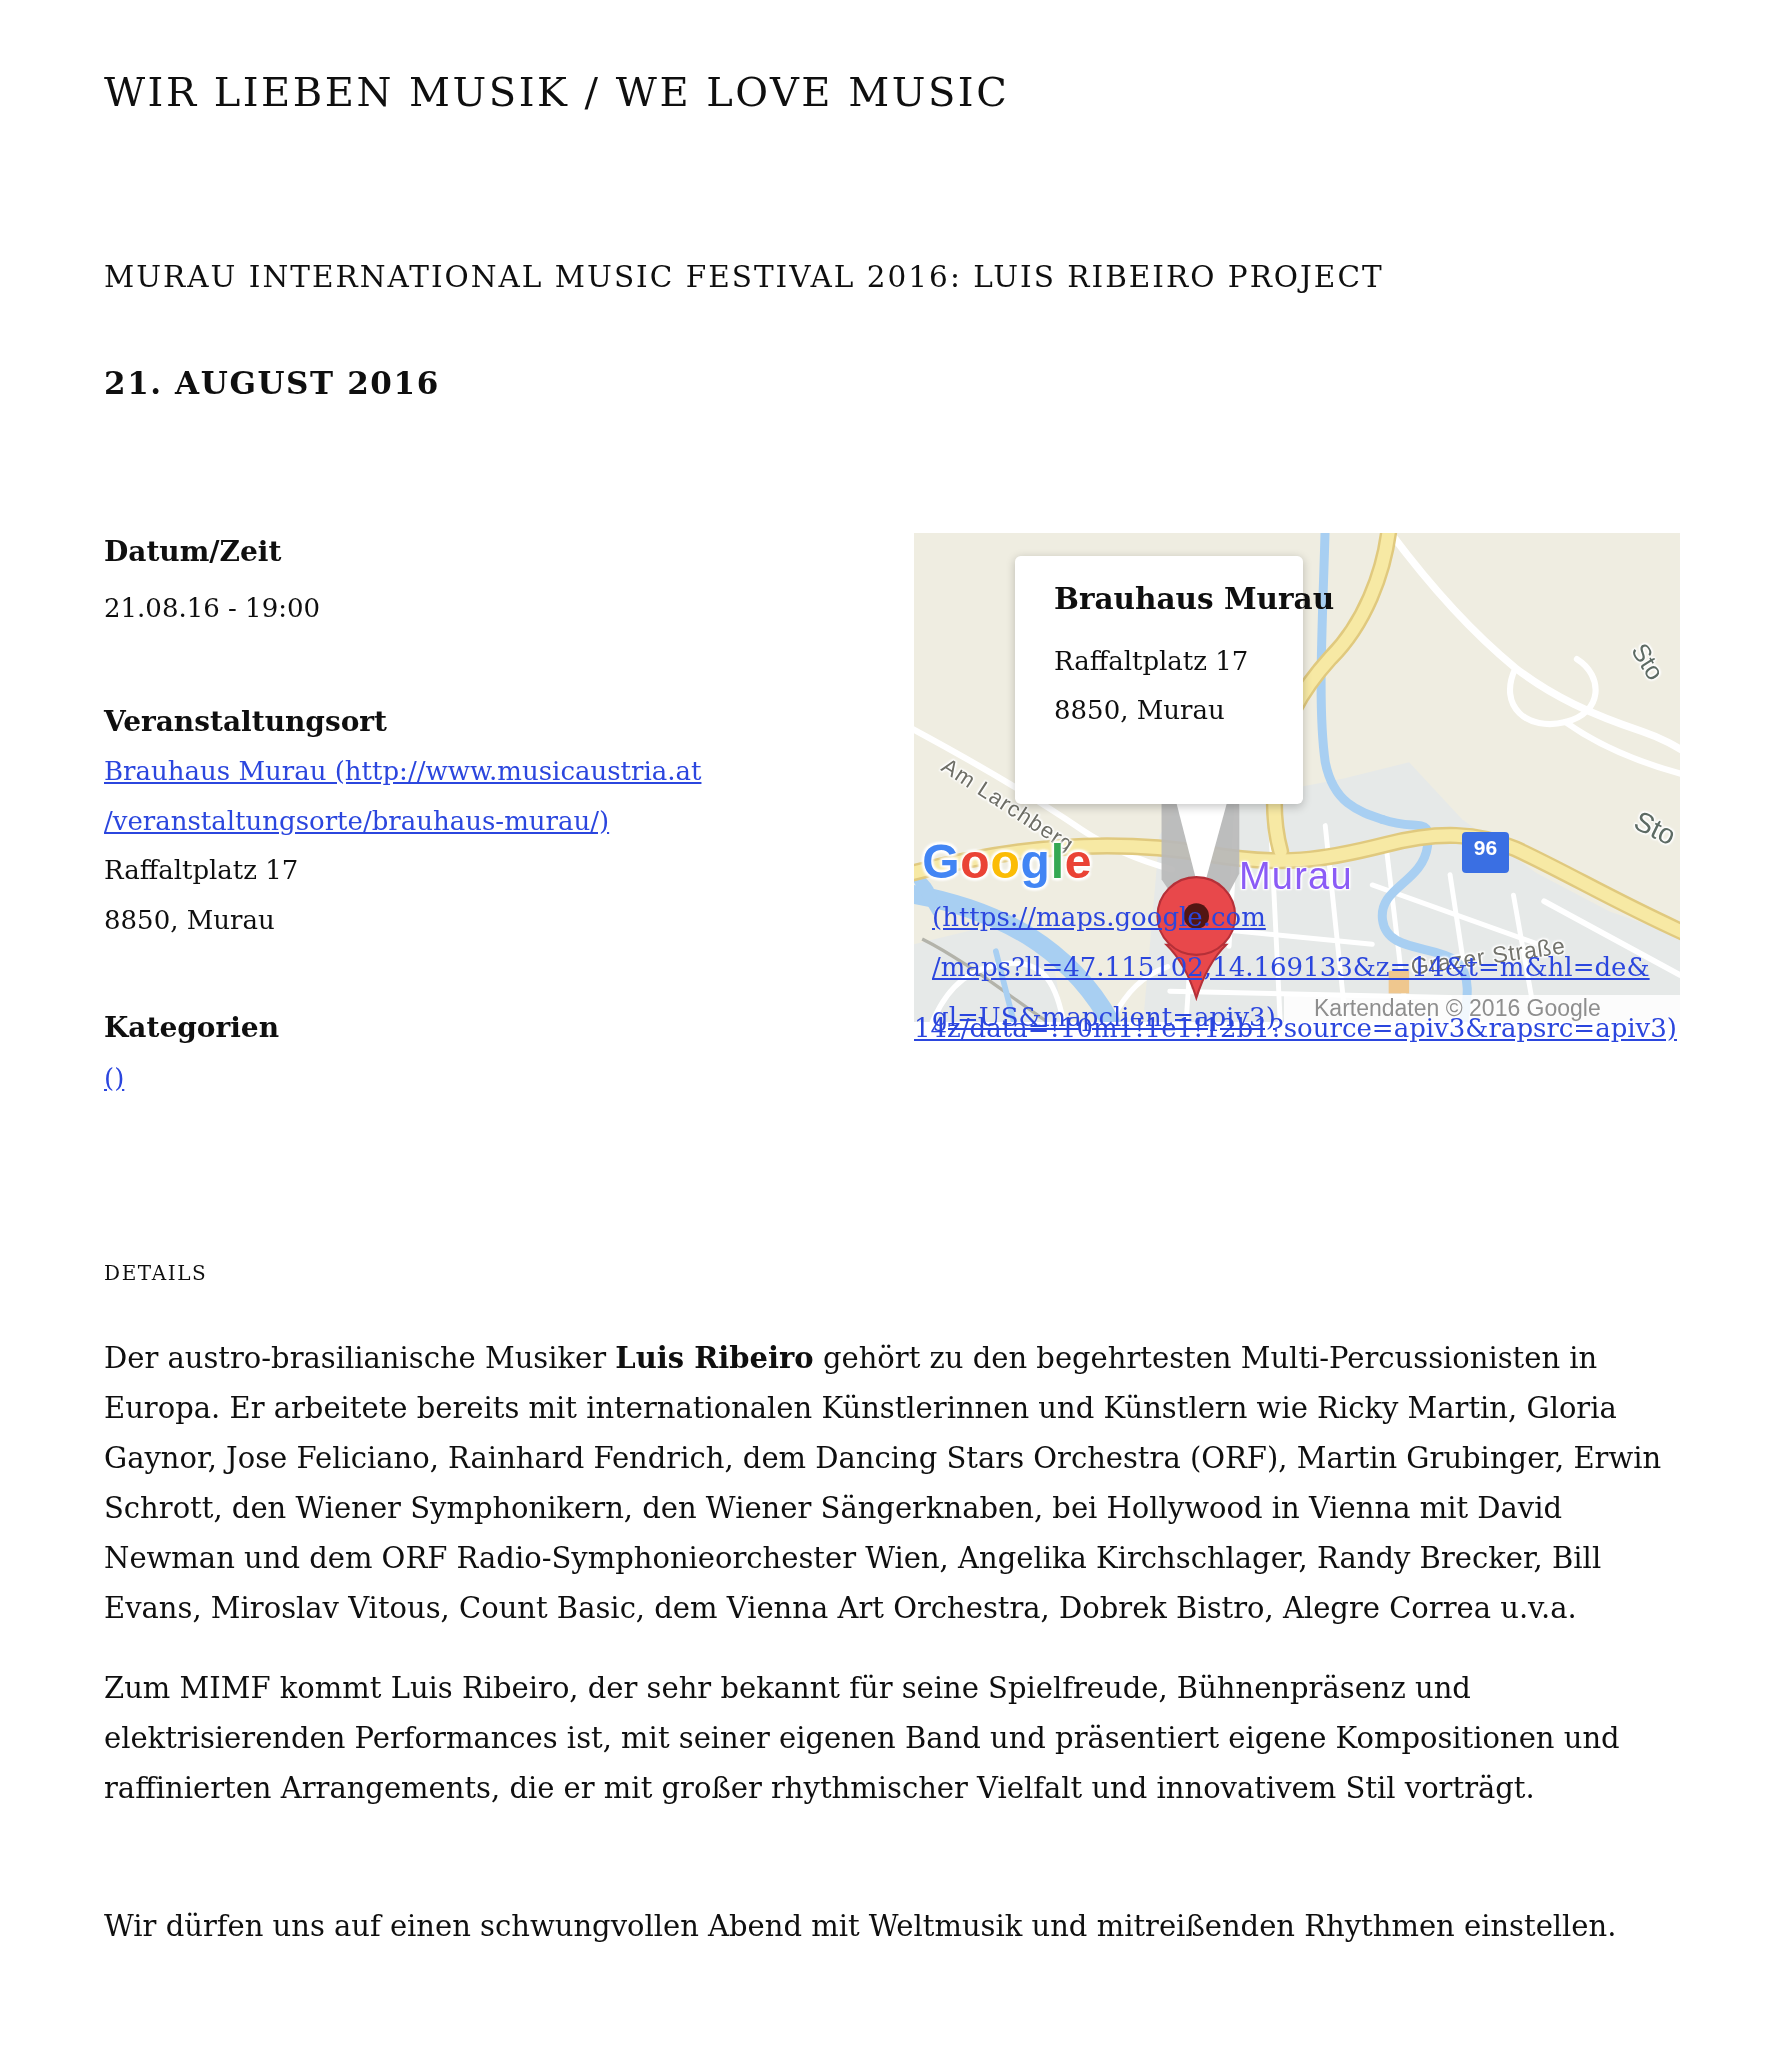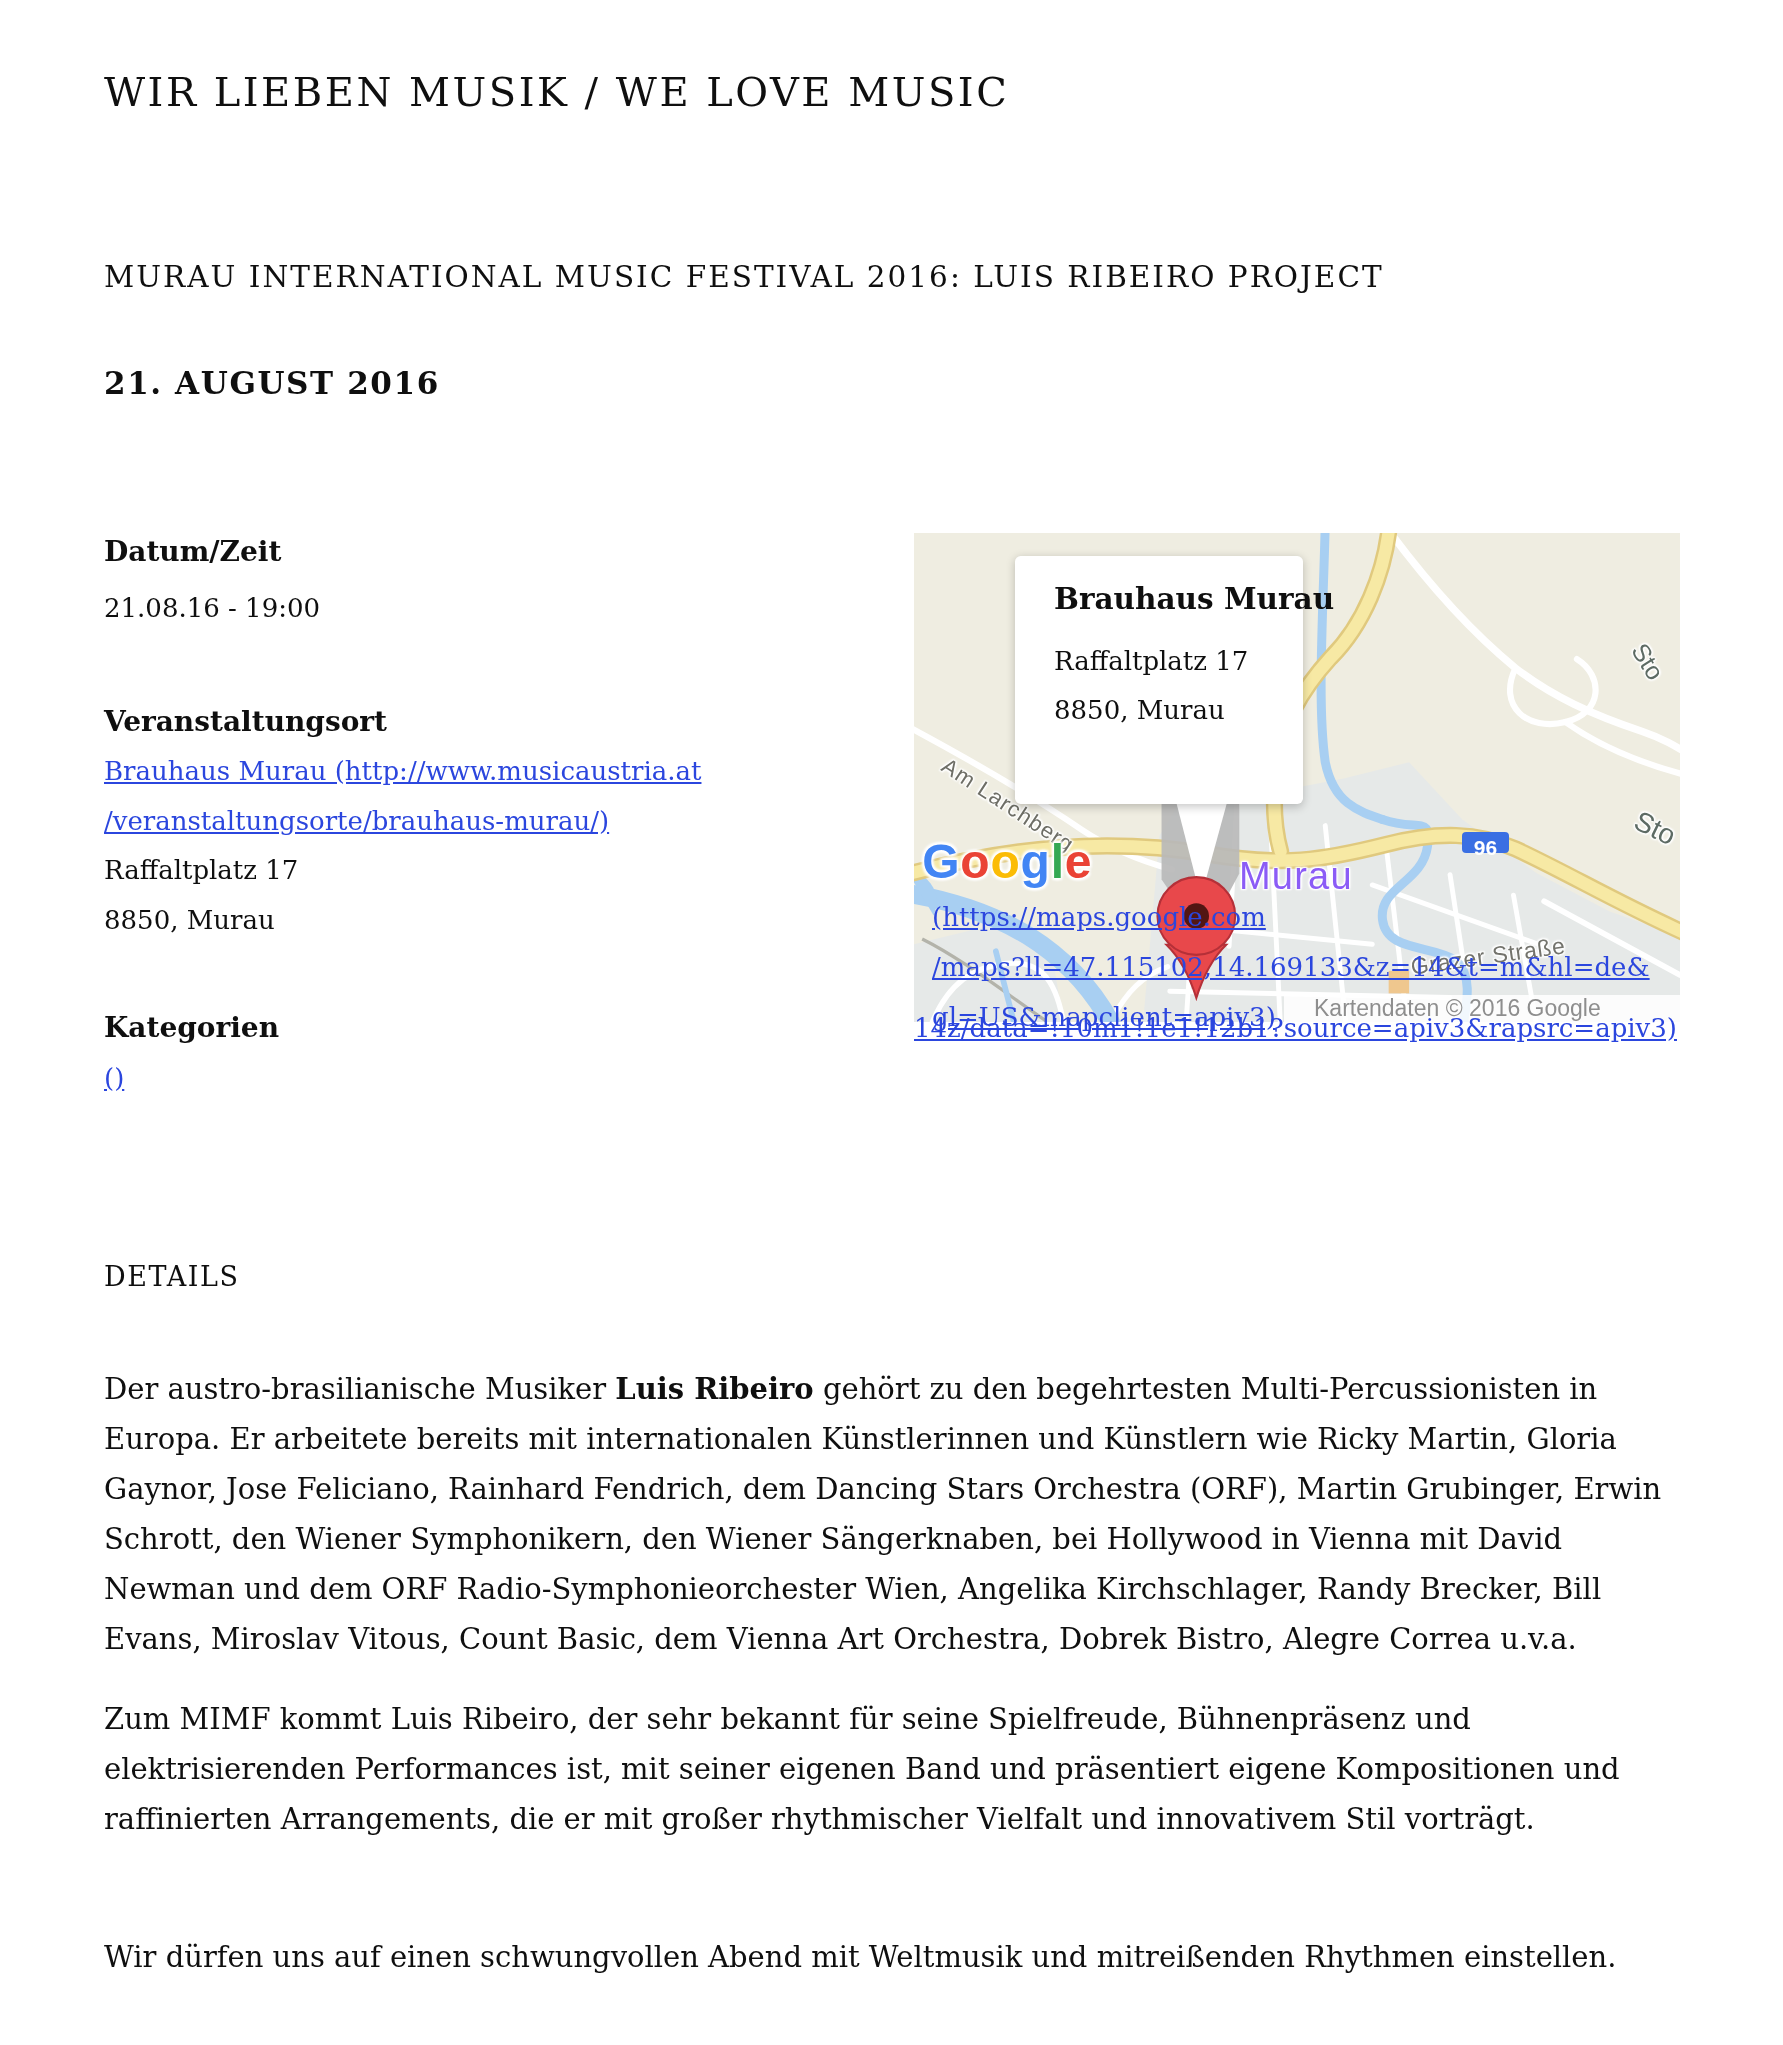--- a/index.html
+++ b/index.html
@@ -64,21 +64,21 @@
     position:absolute;font-family:"Liberation Sans",sans-serif;color:var(--map-label-gray);
     text-shadow:-1.2px -1.2px 1.6px #fff,1.2px -1.2px 1.6px #fff,-1.2px 1.2px 1.6px #fff,1.2px 1.2px 1.6px #fff,0 0 4.1px #fff;
     white-space:nowrap;
   }
   .street1{left:37px;top:220px;font-size:22px;letter-spacing:1.2px;transform:rotate(33deg);transform-origin:0 0;}
   .city{left:325px;top:322px;font-size:38px;letter-spacing:1.2px;color:#8b5cf6;}
   .street2{left:495px;top:421px;font-size:23px;letter-spacing:0.8px;transform:rotate(-8deg);transform-origin:0 0;color:#73736C;}
   .sto-top{left:736px;top:105px;font-size:25px;transform:rotate(58deg);transform-origin:0 0;color:#5D6B64;}
   .sto-right{left:729px;top:272px;font-size:28px;transform:rotate(26deg);transform-origin:0 0;color:#5D6B64;}
   .badge{
-    left:548px;top:299px;width:47px;height:21px;border-radius:4.1px;background:var(--badge-blue);
+    left:548px;top:299px;width:47px;height:41px;border-radius:4.1px;background:var(--badge-blue);
     color:#fff;font:bold 21px/31px "Liberation Sans",sans-serif;text-align:center;
   }
   .infobox{
     left:101px;top:23px;width:288px;height:248px;background:#fff;border-radius:5.7px;
     box-shadow:0 2.5px 9.8px rgba(0,0,0,.22);padding:25px 12.3px 0 39px;
   }
   .ib-title{font-size:29.5px;font-weight:bold;margin-bottom:20.5px;white-space:nowrap;}
   .ib-line{font-size:26px;line-height:49px;white-space:nowrap;}
   .glogo{
     left:8.2px;top:301px;font-family:"Liberation Sans",sans-serif;font-weight:bold;font-size:48px;
@@ -93,21 +93,21 @@
     color:var(--attribution-gray);white-space:nowrap;
   }
   
   .mlink{position:absolute;font-size:26px;white-space:nowrap;z-index:6;line-height:37px;}
   .pos-ml1{left:932px;top:899px;}
   .pos-ml2{left:932px;top:949px;text-align:center;}
   .pos-ml3{left:932px;top:999px;}
   .pos-ml4{left:914px;top:1010px;}
   
   .details{left:104px;top:1261px;width:1576px;}
-  .details-heading{font-size:27px;letter-spacing:1.6px;margin:0 0 72px;}
+  .details-heading{font-size:20px;letter-spacing:1.6px;margin:0 0 48px;}
   .details p{font-size:29px;line-height:50px;margin:0 0 29.5px;text-align:left;}
   .details .p-last{margin-top:88px;margin-bottom:0;}
 </style>
 </head>
 <body>
 
 <div>
 
   <div class="abs site-header">WIR LIEBEN MUSIK / WE LOVE MUSIC</div>
   <div class="abs page-title">MURAU INTERNATIONAL MUSIC FESTIVAL 2016: LUIS RIBEIRO PROJECT</div>

